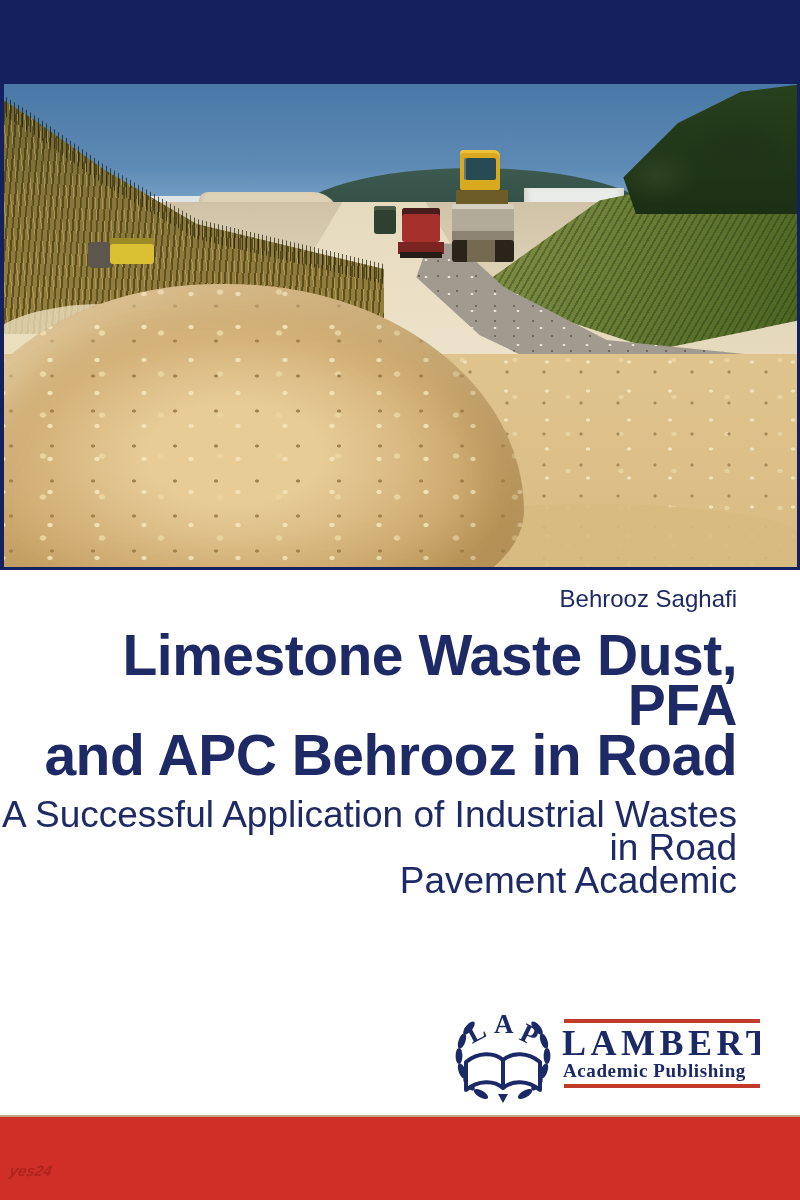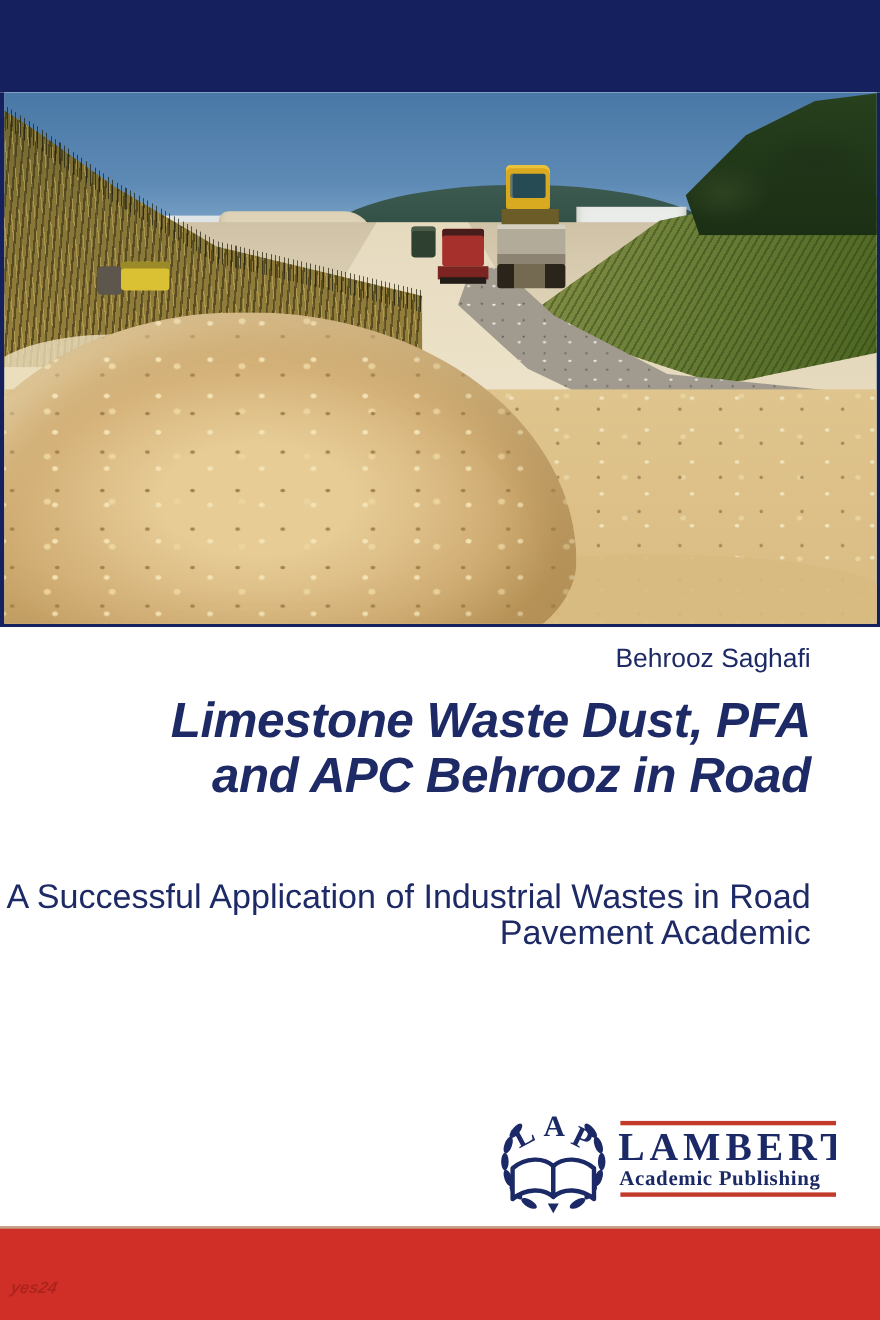--- a/index.html
+++ b/index.html
@@ -104,23 +104,23 @@
         radial-gradient(4px 3px at 26px 22px,#a3824e 40%,transparent 65%),
         radial-gradient(6px 5px at 40px 8px,#ecd49e 40%,transparent 65%),
         radial-gradient(closest-side,#e7cc96 30%,#d4b279 70%,#c6a266 100%);
        background-size:47px 33px,41px 35px,59px 41px,auto;
        box-shadow:inset -30px -20px 60px rgba(150,115,60,.45),inset 20px 15px 40px rgba(255,245,215,.5);}
   .pile-toe{left:380px;top:420px;width:420px;height:70px;background:#d7ba80;border-radius:50% 50% 0 0;
        opacity:.9;}
 
   
   .author{top:585px;left:0;width:737px;text-align:right;font-size:24px;color:#1e2a66;}
-  .title{top:630px;left:0;width:737px;text-align:right;font-size:45px;line-height:50px;
-         font-weight:bold;color:#1e2a66;letter-spacing:-.5px;font-style:italic;}
-  .subtitle{top:798px;left:0;width:737px;text-align:right;font-size:31px;line-height:33px;
+  .title{top:630px;left:0;width:737px;text-align:right;font-size:57px;line-height:50px;
+         font-weight:bold;color:#1e2a66;letter-spacing:-.5px;}
+  .subtitle{top:798px;left:0;width:737px;text-align:right;font-size:37px;line-height:33px;
          color:#1e2a66;}
 
   
   .logo{top:1006px;left:448px;width:312px;height:102px;}
 
   
   .red-band{top:1115px;left:0;width:800px;height:85px;background:#cf2f26;
          border-top:2px solid #bfa386;box-sizing:border-box;}
   .watermark{position:absolute;left:10px;top:45px;font-size:15px;font-weight:bold;font-style:italic;
          color:#7a140e;opacity:.4;transform:skewX(-12deg);}

